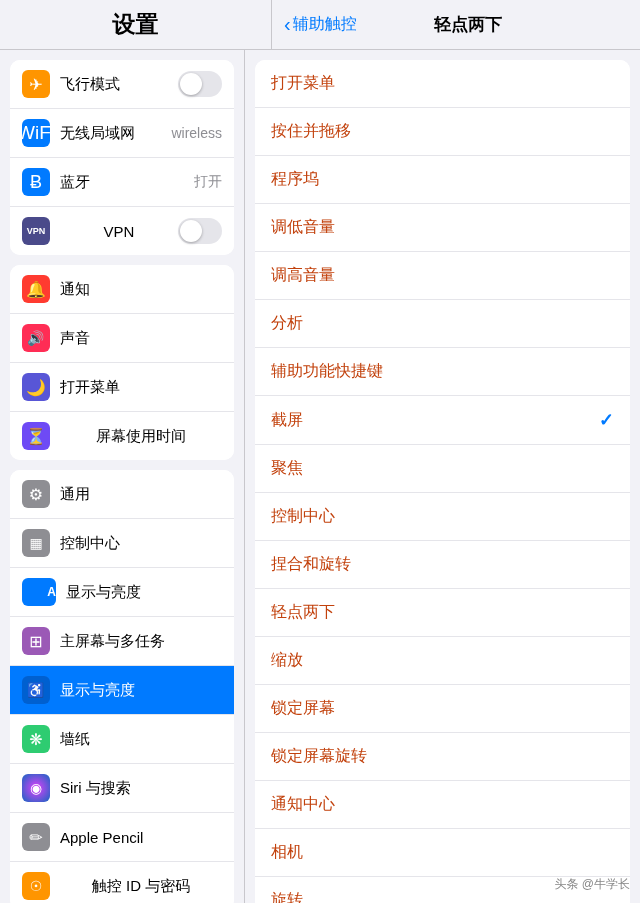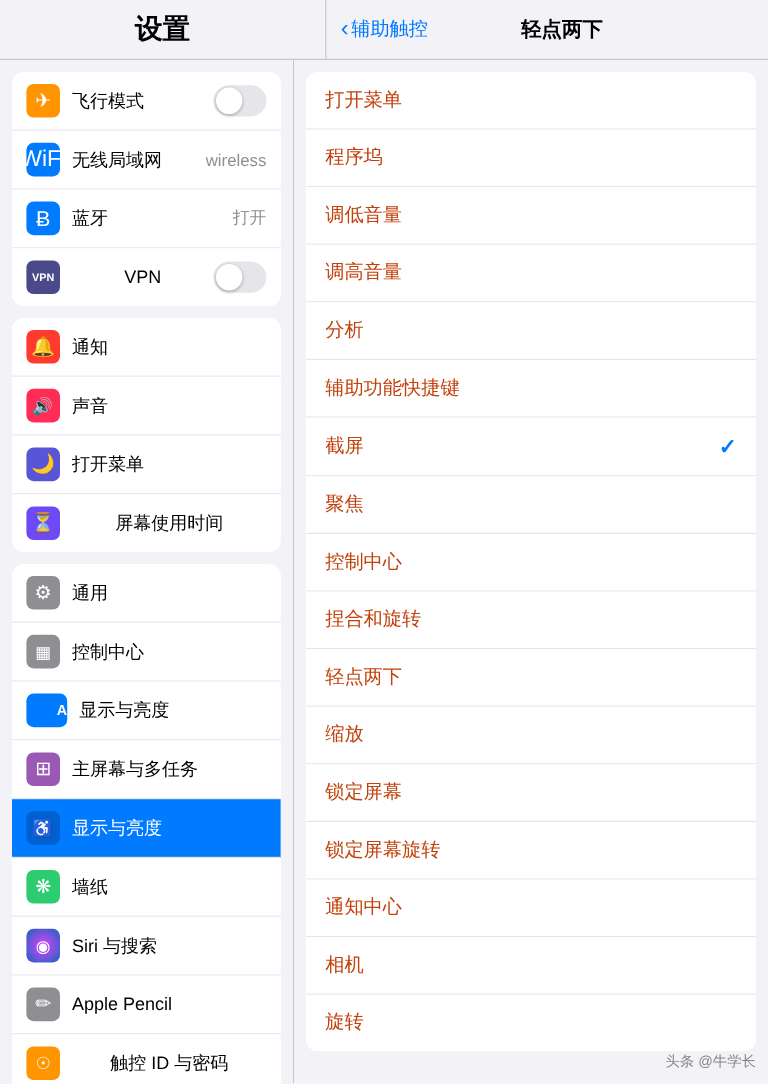--- a/index.html
+++ b/index.html
@@ -319,20 +319,23 @@
     </div>
 
   </div>
 
   <div class="right-panel">
     <div class="right-list">
       <div class="right-item">
         <span class="right-item-label">打开菜单</span>
       </div>
       <div class="right-item">
+        <span class="right-item-label">按住并拖移</span>
+      </div>
+      <div class="right-item">
         <span class="right-item-label">程序坞</span>
       </div>
       <div class="right-item">
         <span class="right-item-label">调低音量</span>
       </div>
       <div class="right-item">
         <span class="right-item-label">调高音量</span>
       </div>
       <div class="right-item">
         <span class="right-item-label">分析</span>

